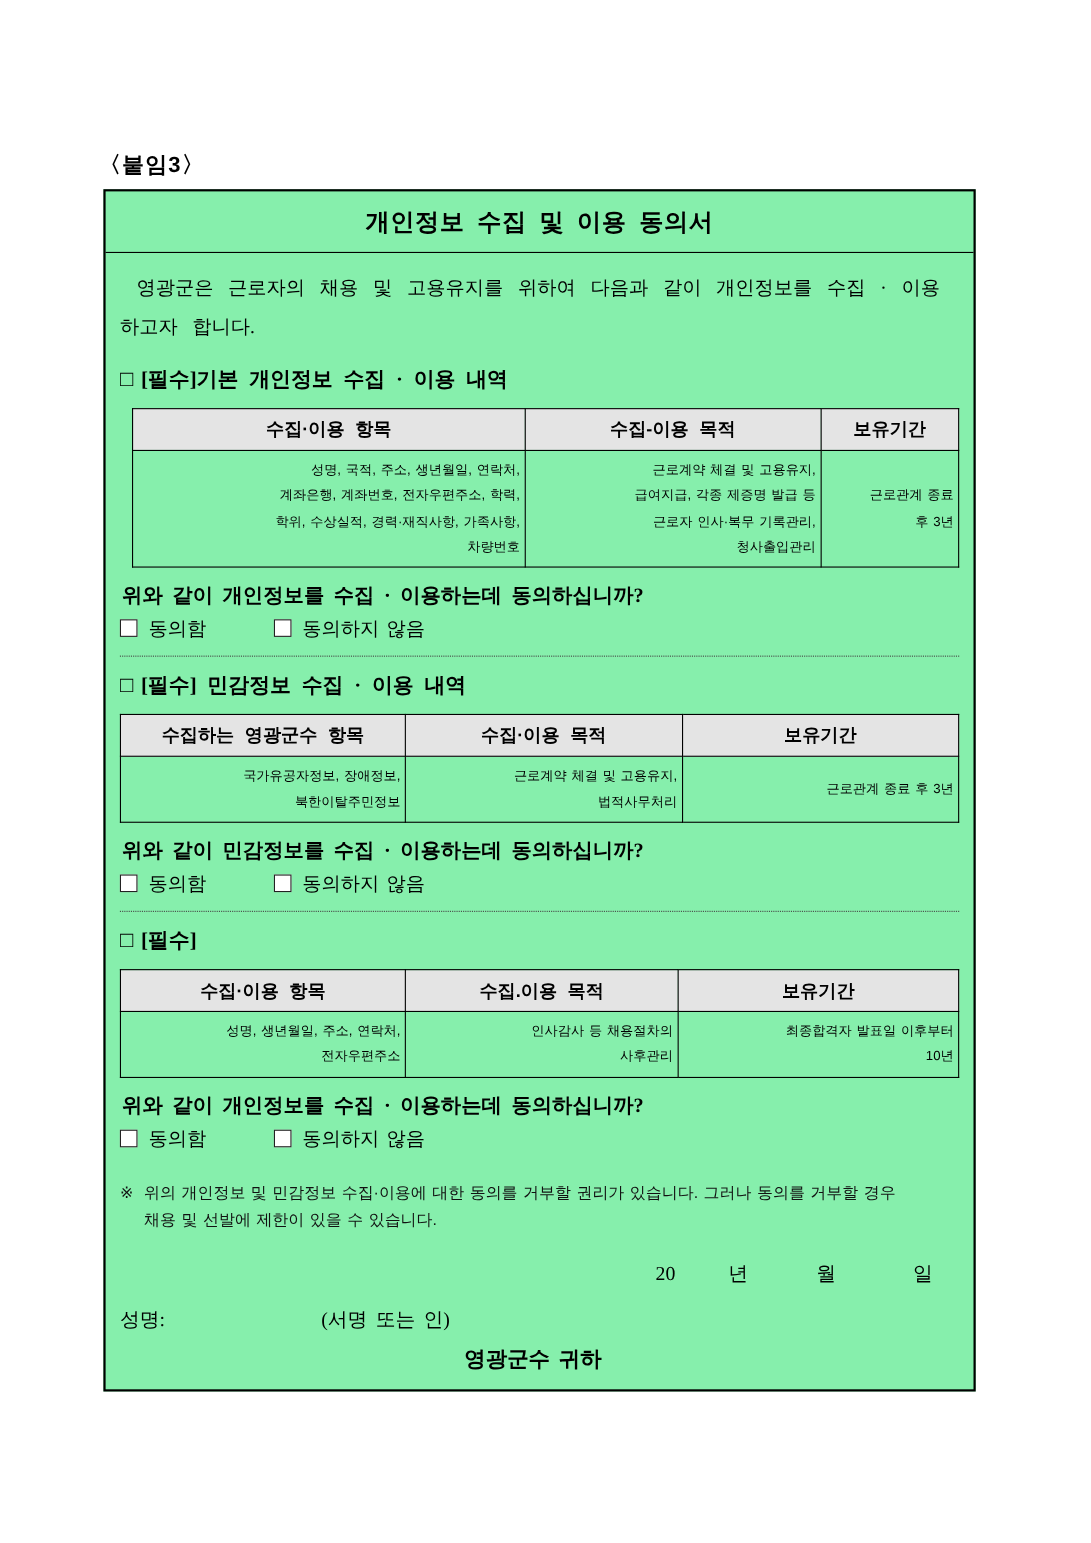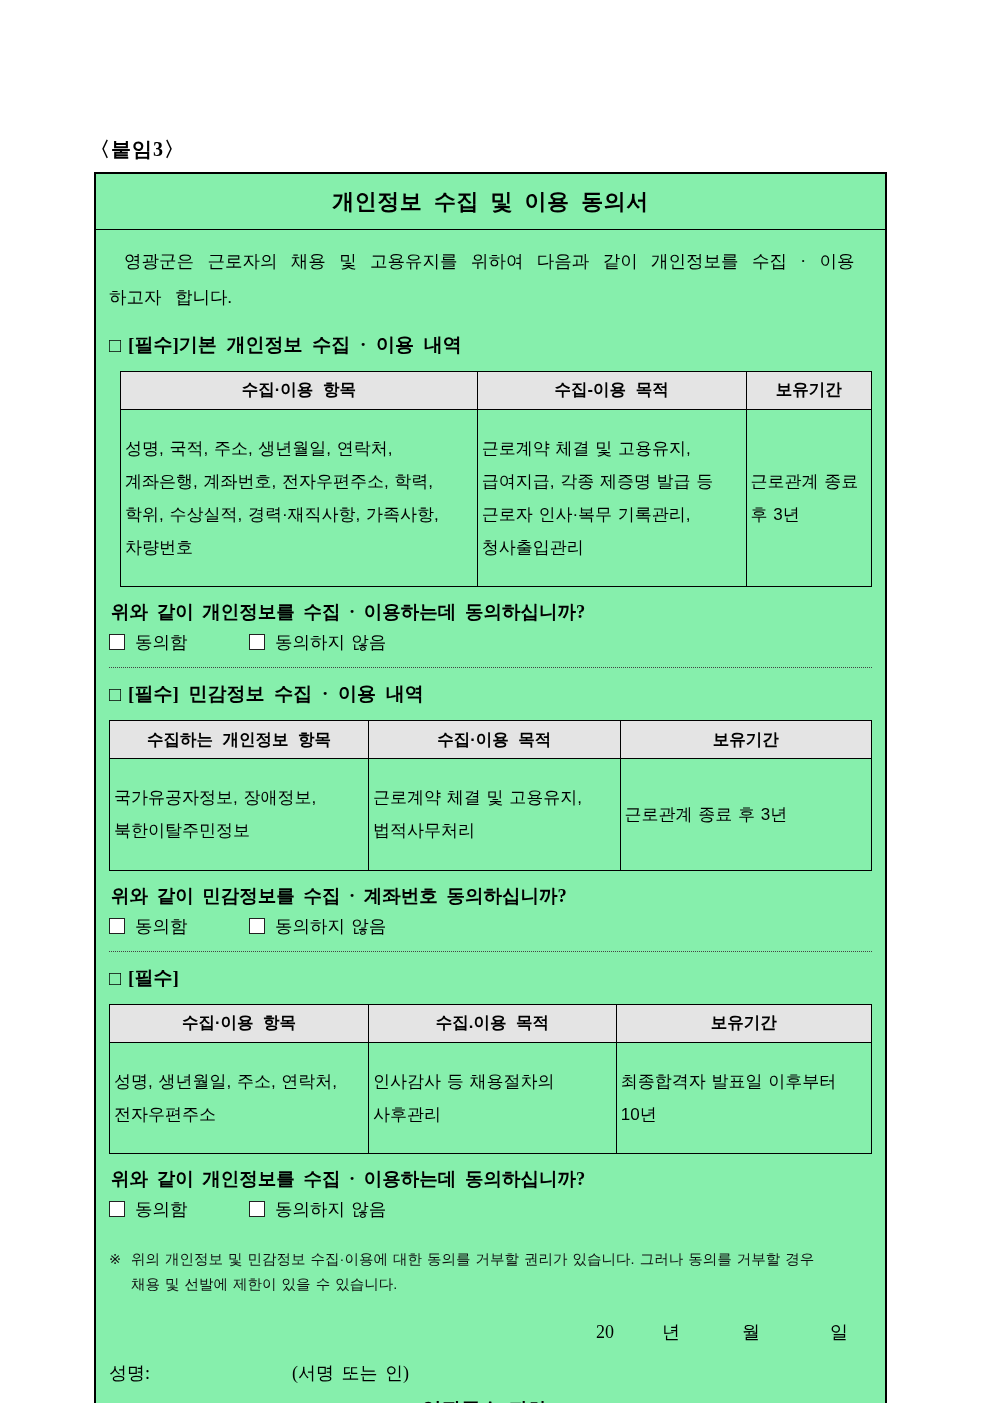--- a/index.html
+++ b/index.html
@@ -10,21 +10,21 @@
     height: 1403px;
     background: #ffffff;
     color: #000;
     font-family: "Liberation Serif", "DejaVu Serif", serif;
     overflow: hidden;
   }
   .attachment {
     position: absolute;
     left: 90px;
     top: 136px;
-    font-family: Liberation Serif, serif;
+    font-family: Liberation Sans, sans-serif;
     font-weight: bold;
     font-size: 20px;
     letter-spacing: 1px;
   }
   .box {
     position: absolute;
     left: 94px;
     top: 172px;
     width: 793px;
     border: 2px solid #000;
@@ -84,25 +84,25 @@
   table.t th, table.t td { border: 1.5px solid #000; }
   table.t th {
     background: #e4e4e4;
     font-size: 16.5px;
     font-weight: bold;
     height: 38px;
     text-align: center;
     word-spacing: 5px;
   }
   table.t td {
-    font-size: 17px;
-    text-align: left;
+    font-size: 12px;
+    text-align: right;
     vertical-align: middle;
     line-height: 1.95;
-    padding: 22px 4px;
+    padding: 6px 4px;
     white-space: pre-line;
     word-spacing: 1px;
   }
 
   .question {
     margin-top: 12px;
     font-size: 18.5px;
     font-weight: bold;
     word-spacing: 4px;
     padding-left: 2px;
@@ -234,36 +234,36 @@
           <span class="hrg"></span>
       </div>
       <table class="t t2">
         <colgroup>
             <col style="width:34%">
             <col style="width:33%">
             <col style="width:33%">
           </colgroup>
         <thead>
           <tr>
-            <th>수집하는 개인정보 항목</th>
+            <th>수집하는 영광군수 항목</th>
             <th>수집·이용 목적</th>
             <th>보유기간</th>
           </tr>
         </thead>
         <tbody>
           <tr>
             <td>국가유공자정보, 장애정보,
 북한이탈주민정보</td>
             <td>근로계약 체결 및 고용유지,
 법적사무처리</td>
             <td>근로관계 종료 후 3년</td>
           </tr>
         </tbody>
       </table>
-      <p class="question">위와 같이 민감정보를 수집 · 계좌번호 동의하십니까?</p>
+      <p class="question">위와 같이 민감정보를 수집 · 이용하는데 동의하십니까?</p>
       <div class="choices">
         <span class="choice"><span class="cb"></span><span class="cl">동의함</span></span>
         <span class="choice"><span class="cb"></span><span class="cl">동의하지 않음</span></span>
       </div>
 
       <div class="dotted"></div>
 
       <div class="sec-heading">
         <span class="sq">□</span>
           <span class="hb">[필수]</span>

